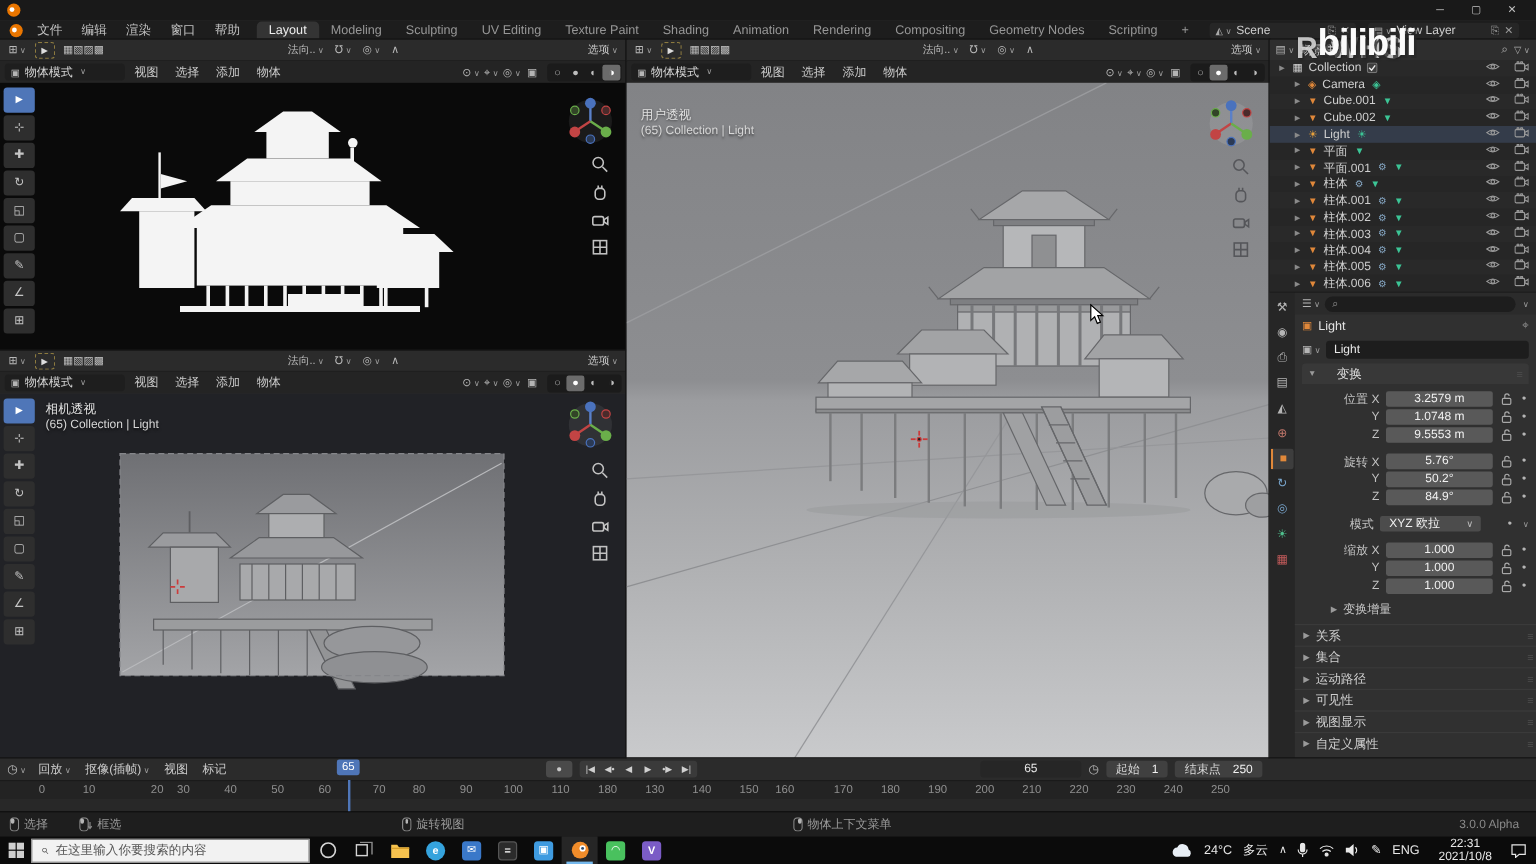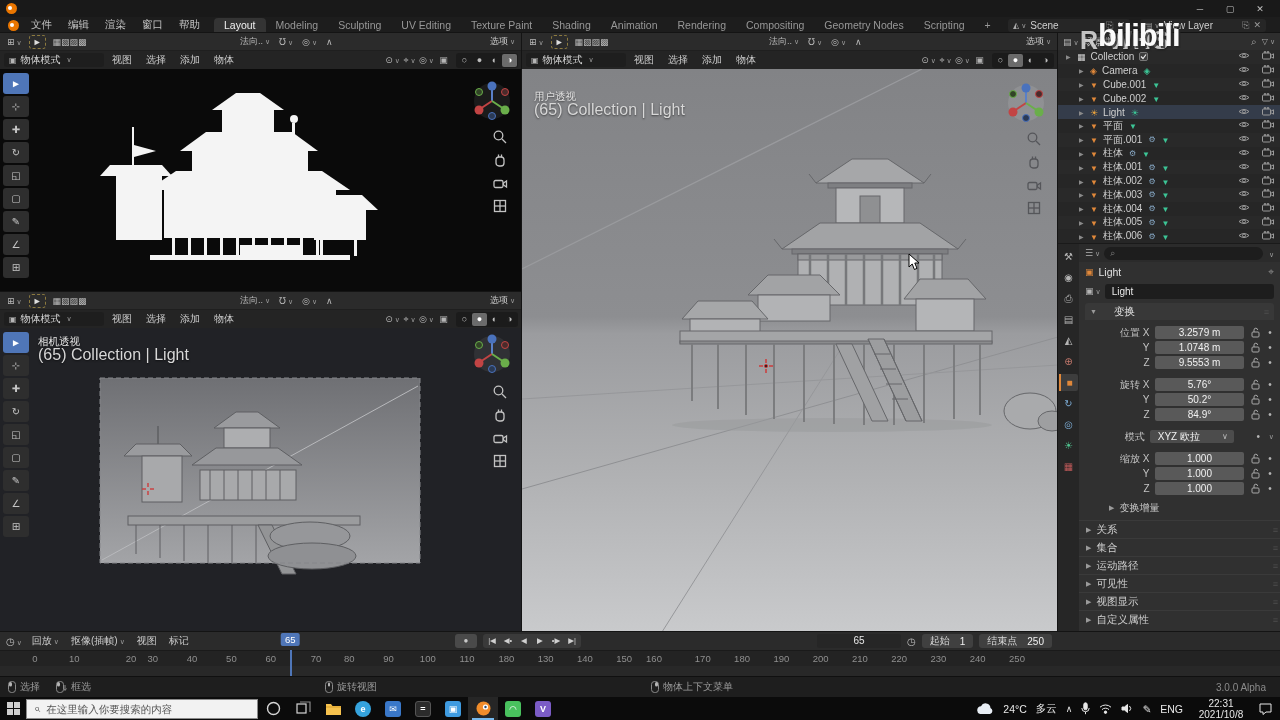--- a/index.html
+++ b/index.html
@@ -35,21 +35,21 @@
 .hspace{flex:1}
 .hic{min-width:15px;text-align:center;color:#b5b5b5;font-size:9px}
 .shgroup{display:flex;background:#1b1b1b;border-radius:3px;padding:1px;margin-left:3px}
 .shbtn{width:15px;text-align:center;font-size:9px;color:#bdbdbd;border-radius:2px;line-height:13px}
 .shbtn.active{background:#6b6b6b;color:#fff}
 .optlbl{color:#c6c6c6;margin-left:4px}
 .vtools{position:absolute;left:3px;top:4px;width:26px;display:flex;flex-direction:column;gap:2px}
 .vtool{height:21px;border-radius:3px;background:#2e2e2e;color:#c5c5c5;display:flex;align-items:center;justify-content:center;font-size:10px}
 .vtool.active{background:#4f76b8;color:#fff}
 .ovl{position:absolute;font-size:10.5px;color:#e2e2e2;text-shadow:0 1px 2px rgba(0,0,0,.55);line-height:14px}
-.ovl .sub{font-size:16px;color:#d8d8d8}
+.ovl .sub{font-size:10px;color:#d8d8d8}
 .gizmo{position:absolute;width:44px;height:44px}
 .vicons{position:absolute;display:flex;flex-direction:column;gap:7px;align-items:center}
 .vicon{width:16px;height:16px;display:flex;align-items:center;justify-content:center}
 
 #rightcol{position:absolute;left:1058px;top:33px;width:222px;height:599px;background:#262626;outline:1px solid #141414}
 #outliner{position:absolute;left:0;top:0;width:222px;height:210px;overflow:hidden}
 .ohead{height:17px;background:#2e2e2e;display:flex;align-items:center;gap:5px;padding:0 5px;font-size:10px}
 .orow{height:13.8px;display:flex;align-items:center;gap:3px;padding-left:5px;font-size:10px;color:#cfcfcf}
 .orow:nth-child(odd){background:#292929}
 .orow.active{background:rgba(90,120,170,.28)}
@@ -1198,21 +1198,21 @@
 </div>
 
 <div id="statusbar">
   <span class="hint">
     <svg width="8" height="12" viewBox="0 0 8 12">
         <rect x="0.5" y="0.5" width="7" height="11" rx="3" fill="none" stroke="#8a8a8a"></rect>
         <rect x="1" y="1" width="3" height="4.5" rx="1.5" fill="#b5b5b5"></rect>
       </svg>
     <span>选择</span>
   </span>
-  <span class="hint" style="margin-left:10px">
+  <span class="hint" style="margin-left:20px">
     <svg width="11" height="12" viewBox="0 0 11 12">
         <rect x="0.5" y="0.5" width="7" height="11" rx="3" fill="none" stroke="#8a8a8a"></rect>
         <rect x="1" y="1" width="3" height="4.5" rx="1.5" fill="#b5b5b5"></rect>
         <path d="M9 4 v5 M7.5 7.5 L9 9.5 L10.5 7.5" fill="none" stroke="#8a8a8a"></path>
       </svg>
     <span>框选</span>
   </span>
   <span class="hint" style="margin-left:228px">
     <svg width="8" height="12" viewBox="0 0 8 12">
         <rect x="0.5" y="0.5" width="7" height="11" rx="3" fill="none" stroke="#8a8a8a"></rect>

